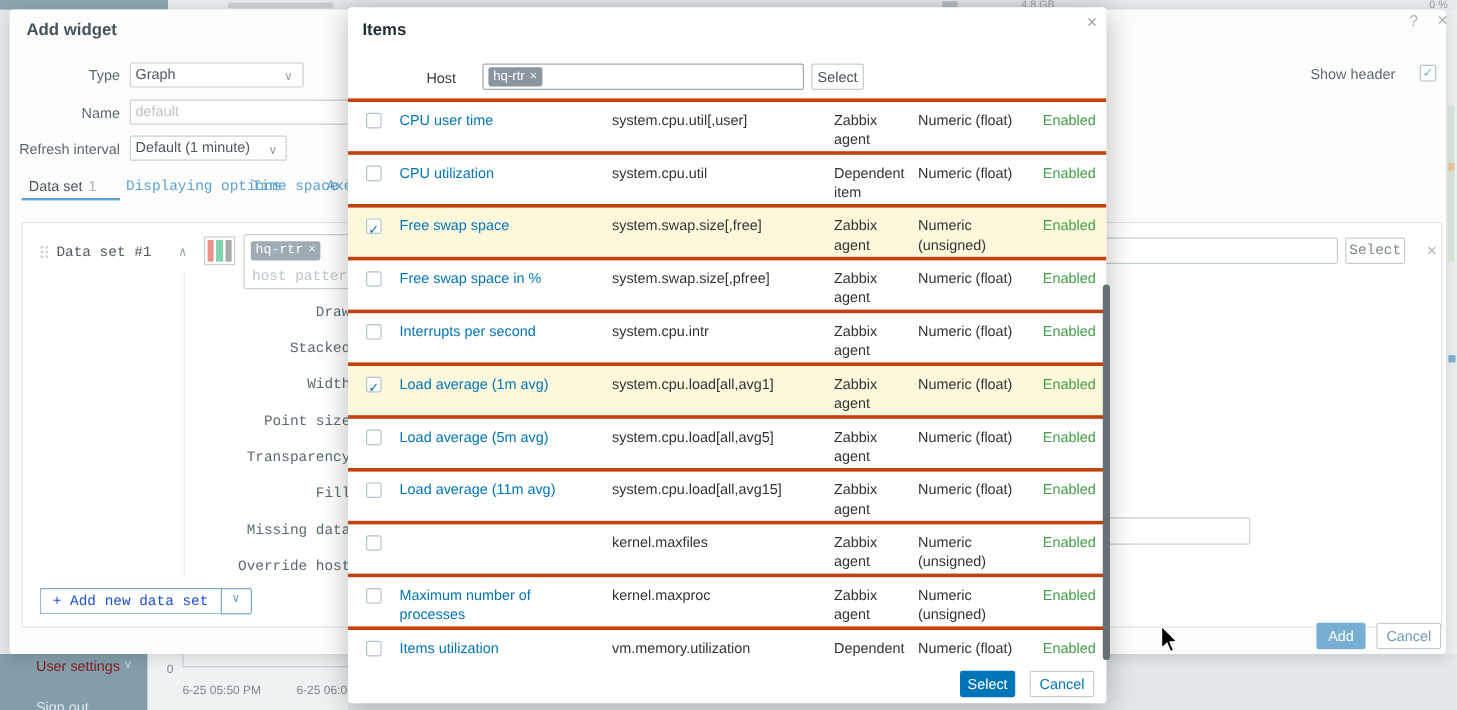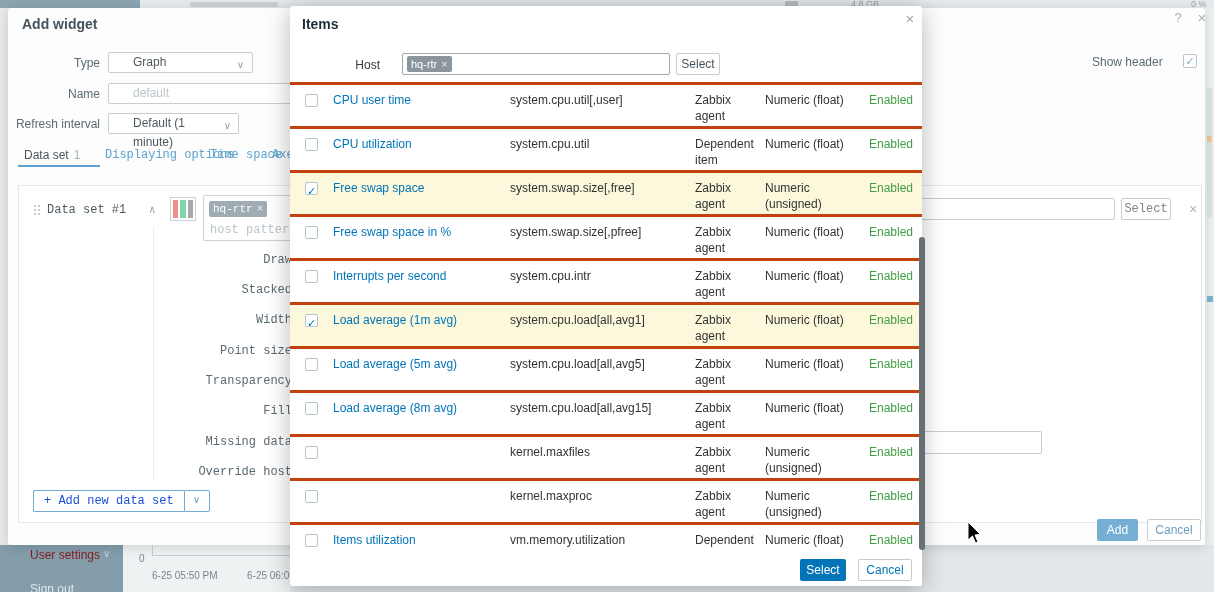--- a/index.html
+++ b/index.html
@@ -25,21 +25,21 @@
   .bg-axis-corner { position:absolute; left:29px; top:0px; width:138px; height:11px; border-left:1px solid #c8d0d4; border-bottom:1px solid #c8d0d4; }
   .bg-y-zero { position:absolute; left:16px; top:8px; font-size:10px; color:#7b858b; }
   .bg-tick { position:absolute; top:25px; font-size:10px; color:#7b858b; white-space:nowrap; }
 
   
   .dialog { left:8px; top:8px; width:1197px; height:537px; background:#fdfdfd; border-radius:3px; box-shadow:0 2px 12px rgba(0,0,0,.14); }
   .dialog-title { left:14px; top:8px; font-size:14px; font-weight:bold; color:#44535c; }
   .dialog-help { left:1162px; top:2px; width:16px; height:16px; color:#a4b2ba; font-size:13px; text-align:center; }
   .dialog-close { left:1186px; top:1px; width:16px; height:16px; color:#a4b2ba; font-size:15px; text-align:center; }
   .lbl { color:#5a6a72; text-align:right; }
-  .fld { border:1px solid #c4cfd4; border-radius:2px; background:#fff; color:#4c575d; line-height:19px; padding:0 24px; }
+  .fld { border:1px solid #c4cfd4; border-radius:2px; background:#fff; color:#4c575d; line-height:19px; padding:0 4px; }
   .chev { color:#93a0a7; font-size:10px; }
   .placeholder { color:#bcc5ca; }
 
   .tab { font-size:12px; white-space:nowrap; }
   .tab-active { color:#4b565c; }
   .tab-badge { color:#a7b2b8; margin-left:5px; }
   .tab-link { color:#5ba2cf;font-family:Liberation Mono, monospace; }
   .tab-underline { left:10px; top:157px; width:82px; height:2px; background:#5ba2cf; }
 
   .panel { left:10px; top:177px; width:1184px; height:338px; border:1px solid #e2e7ea; background:#fff;font-family:Liberation Mono, monospace; }
@@ -265,37 +265,38 @@
         <span class="cell c-cb checkbox" style="width:13px;height:13px;"><span class="cb-check"></span></span>
         <span class="cell c-name">Load average (5m avg)</span>
         <span class="cell c-key">system.cpu.load[all,avg5]</span>
         <span class="cell c-type">Zabbix agent</span>
         <span class="cell c-info">Numeric (float)</span>
         <span class="cell c-status" style="color:#429e47;">Enabled</span>
       </div>
 
       <div class="irow">
         <span class="cell c-cb checkbox" style="width:13px;height:13px;"><span class="cb-check"></span></span>
-        <span class="cell c-name">Load average (8m avg)</span>
+        <span class="cell c-name">Load average (11m avg)</span>
         <span class="cell c-key">system.cpu.load[all,avg15]</span>
         <span class="cell c-type">Zabbix agent</span>
         <span class="cell c-info">Numeric (float)</span>
         <span class="cell c-status" style="color:#429e47;">Enabled</span>
       </div>
 
       <div class="irow">
         <span class="cell c-cb checkbox" style="width:13px;height:13px;"><span class="cb-check"></span></span>
         <span class="cell c-key">kernel.maxfiles</span>
         <span class="cell c-type">Zabbix agent</span>
         <span class="cell c-info">Numeric (unsigned)</span>
         <span class="cell c-status" style="color:#429e47;">Enabled</span>
       </div>
 
       <div class="irow">
         <span class="cell c-cb checkbox" style="width:13px;height:13px;"><span class="cb-check"></span></span>
+        <span class="cell c-name">Maximum number of processes</span>
         <span class="cell c-key">kernel.maxproc</span>
         <span class="cell c-type">Zabbix agent</span>
         <span class="cell c-info">Numeric (unsigned)</span>
         <span class="cell c-status" style="color:#429e47;">Enabled</span>
       </div>
 
       <div class="irow">
         <span class="cell c-cb checkbox" style="width:13px;height:13px;"><span class="cb-check"></span></span>
         <span class="cell c-name">Items utilization</span>
         <span class="cell c-key">vm.memory.utilization</span>

